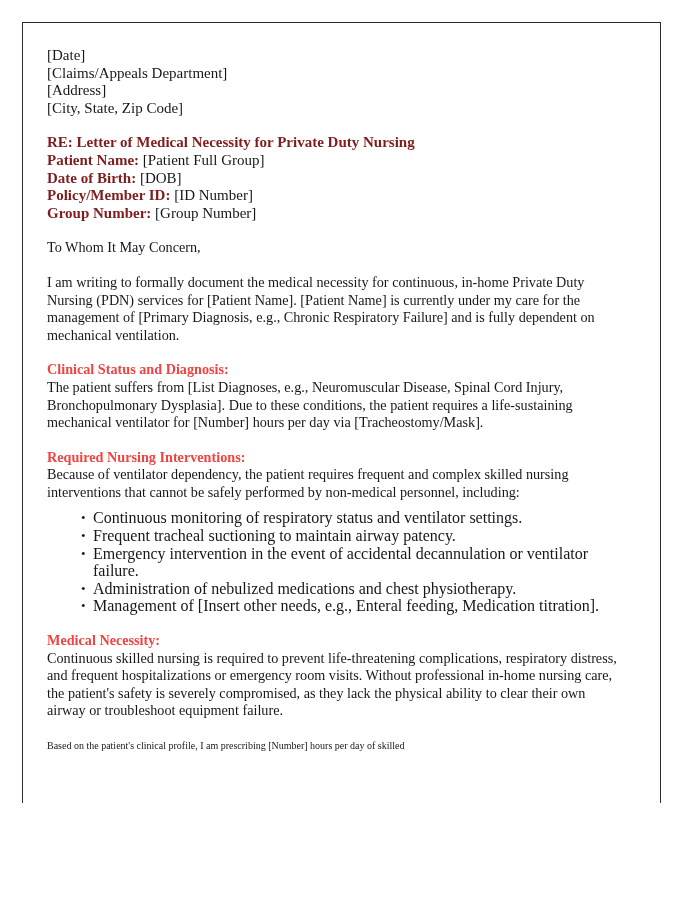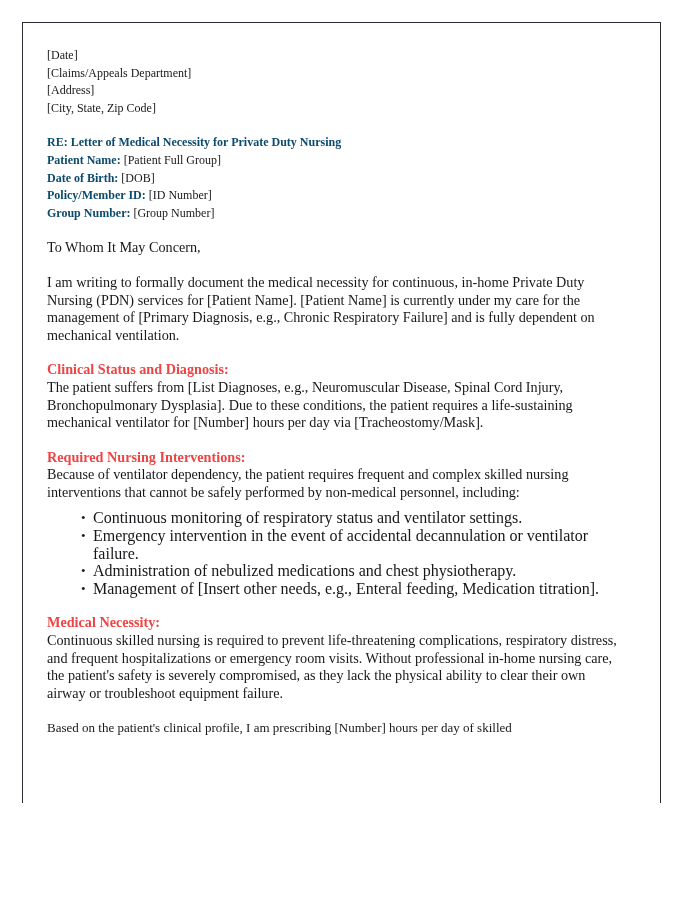--- a/index.html
+++ b/index.html
@@ -30,32 +30,32 @@
 
   .page-body {
     position: absolute;
     left: 24px;          
     top: 24px;           
     width: 576px;        
   }
 
   
   .blk {
-    font-size: 12px;
+    font-size: 15px;
     line-height: 17.6px;
     color: #17171b;
     text-align: left;
   }
   .line { display: block; white-space: nowrap; }
   .gap { height: 17px; }
   .gap-sm { height: 8px; }
 
   b, .b {
     font-weight: bold;
-    color: #0c4a6e;
+    color: #7f1d1d;
   }
 
   p.para {
     margin: 0;
     font-size: 14.2px;
     line-height: 17.6px;
     color: #17171b;
   }
 
   h2.sec {
@@ -84,21 +84,21 @@
     position: absolute;
     left: 0;
     top: 0;
     font-size: 13px;
     color: #17171b;
   }
 
   
   .clipped-line {
     margin: 0;
-    font-size: 13px;
+    font-size: 10px;
     line-height: 17.6px;
     color: #17171b;
     white-space: nowrap;
     overflow: hidden;
   }
 </style>
 </head>
 <body>
 
 <div class="page-sheet">
@@ -152,20 +152,21 @@
 
     <div class="gap"></div>
 
     <h2 class="sec">Required Nursing Interventions:</h2>
     <p class="para">Because of ventilator dependency, the patient requires frequent and complex skilled nursing interventions that cannot be safely performed by non-medical personnel, including:</p>
 
     <div class="gap-sm"></div>
 
     <ul class="bullets">
       <li>Continuous monitoring of respiratory status and ventilator settings.</li>
+      <li>Frequent tracheal suctioning to maintain airway patency.</li>
       <li>Emergency intervention in the event of accidental decannulation or ventilator failure.</li>
       <li>Administration of nebulized medications and chest physiotherapy.</li>
       <li>Management of [Insert other needs, e.g., Enteral feeding, Medication titration].</li>
     </ul>
 
     <div class="gap"></div>
 
     <h2 class="sec">Medical Necessity:</h2>
     <p class="para">Continuous skilled nursing is required to prevent life-threatening complications, respiratory distress, and frequent hospitalizations or emergency room visits. Without professional in-home nursing care, the patient's safety is severely compromised, as they lack the physical ability to clear their own airway or troubleshoot equipment failure.</p>
 

